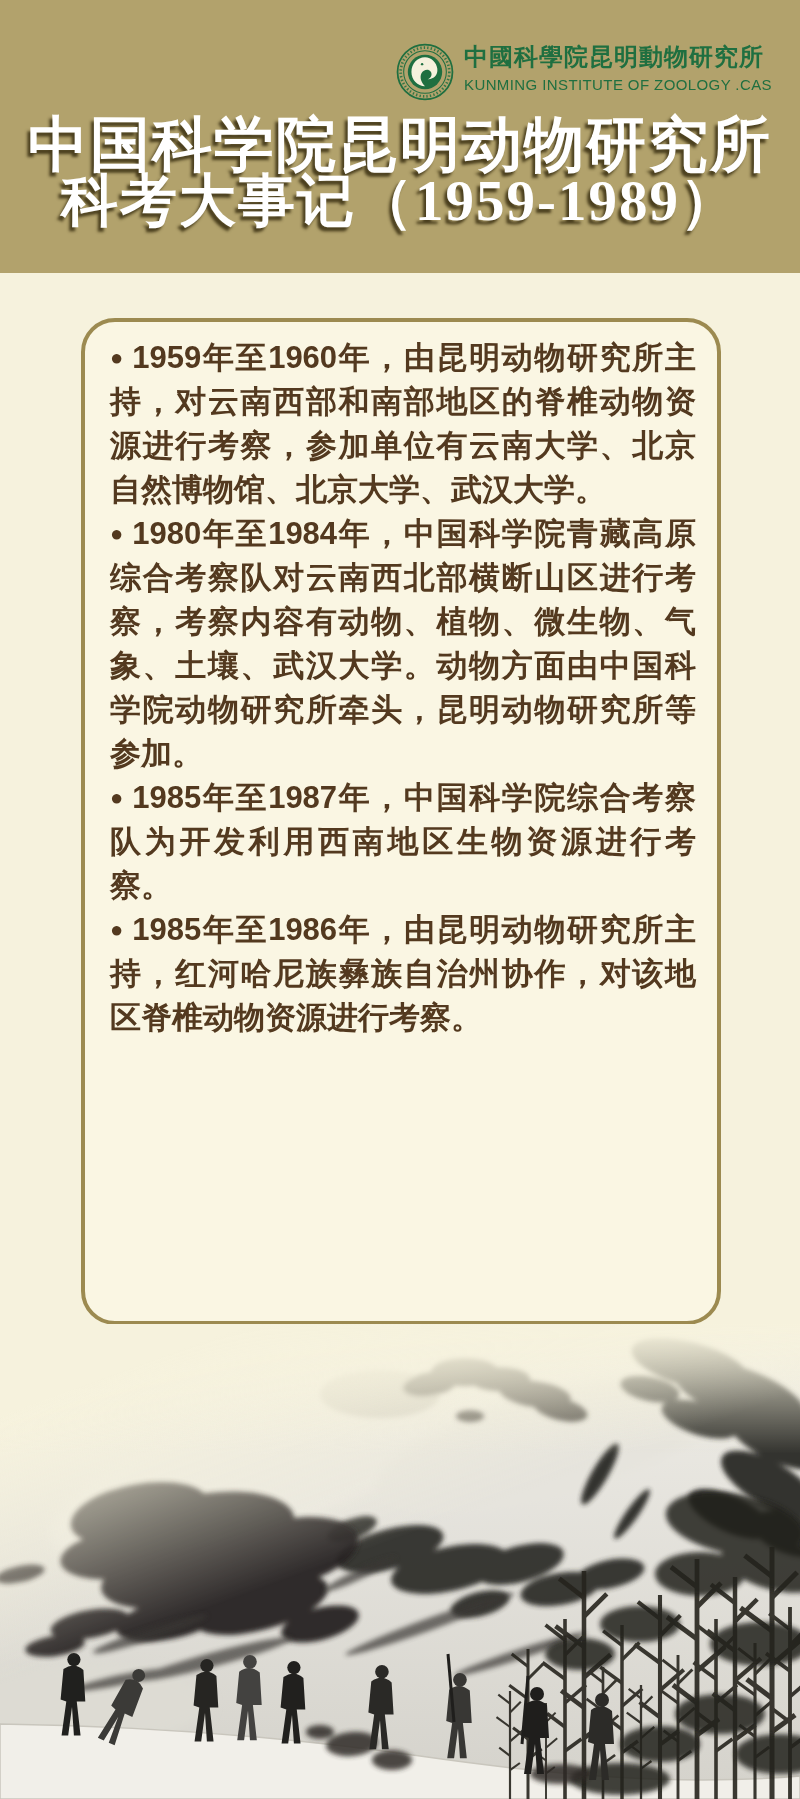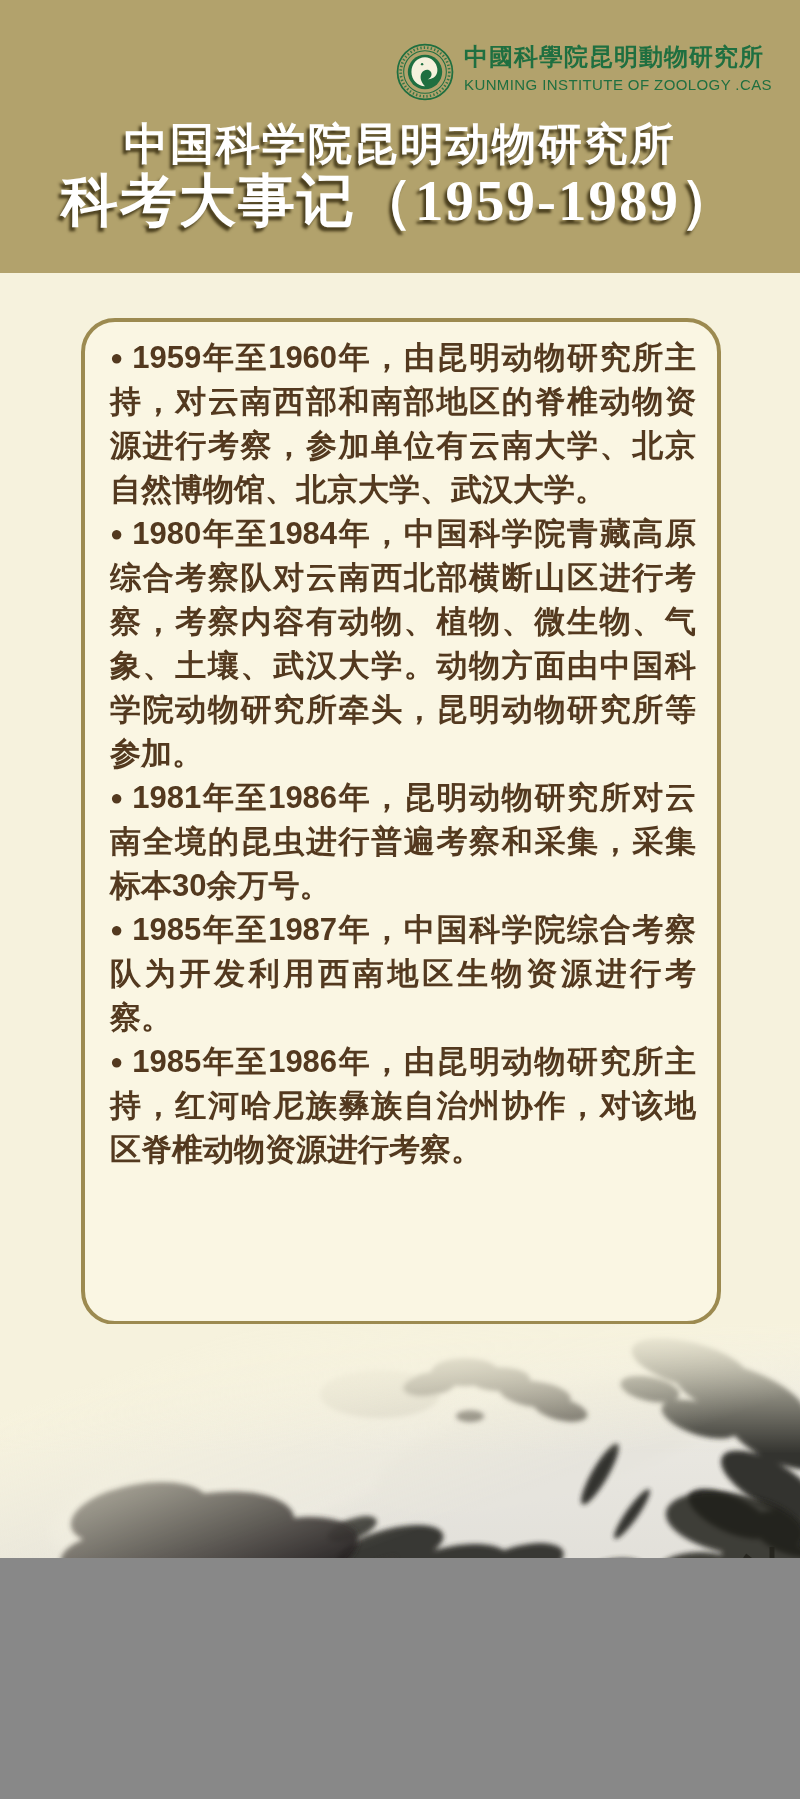--- a/index.html
+++ b/index.html
@@ -1,34 +1,34 @@
 <!DOCTYPE html>
 <html style="--tan: #b2a26c; --cream: #f6f2dd; --boxbg: #faf6e3; --boxborder: #9c8a50; --ink: #53391f; --green: #1f6f40; --titlec: #ffffff;"><head>
 <meta charset="utf-8">
 <style>
   :root{
     --tan:#b2a26c; --cream:#f6f2dd; --boxbg:#faf6e3; --boxborder:#9c8a50;
     --ink:#53391f; --green:#1f6f40; --titlec:#ffffff;
   }
   *{margin:0;padding:0;box-sizing:border-box;}
   body{background:#888;font-family:"Liberation Sans",sans-serif;}
-  .poster{position:relative;width:800px;height:1558px;margin:0 auto;background:var(--cream);overflow:hidden;}
+  .poster{position:relative;width:800px;height:1799px;margin:0 auto;background:var(--cream);overflow:hidden;}
 
   
   .header{position:absolute;left:0;top:0;width:800px;height:273px;background:var(--tan);}
   .logo{position:absolute;left:396px;top:42px;display:flex;gap:10px;align-items:flex-start;}
   .logo-emblem{width:58px;height:58px;flex:0 0 auto;margin-top:1px;}
   .logo-cn{font-family:"Liberation Serif",serif;font-weight:700;font-size:24px;line-height:30px;
            letter-spacing:1px;color:var(--green);white-space:nowrap;}
   .logo-en{font-size:15px;line-height:18px;letter-spacing:.4px;color:var(--green);
            margin-top:4px;white-space:nowrap;}
   .title{position:absolute;left:0;top:118px;width:800px;text-align:center;
          font-family:"Liberation Serif","DejaVu Serif",serif;font-weight:700;color:var(--titlec);
          text-shadow:-3px 4px 3px rgba(48,38,10,.8);}
-  .title-line1{font-size:44px;line-height:54px;letter-spacing:2px;}
+  .title-line1{font-size:60px;line-height:54px;letter-spacing:2px;}
   .title-line2{font-size:57px;line-height:54px;letter-spacing:2px;margin-top:2px;}
 
   
   .content{position:absolute;left:0;top:273px;width:800px;height:1051px;background:var(--cream);}
   .timeline-box{position:absolute;left:81px;top:45px;width:640px;height:1007px;
                 background:var(--boxbg);border:4px solid var(--boxborder);border-radius:34px;
                 padding:14px 21px 10px 25px;overflow:hidden;}
   .entry{font-size:31px;line-height:44px;font-weight:600;color:var(--ink);
          text-align:justify;}
   .bullet{display:inline-block;font-size:22px;vertical-align:3px;margin-right:9px;}
@@ -64,21 +64,20 @@
     <div class="title">
       <div class="title-line1">中国科学院昆明动物研究所</div>
       <div class="title-line2">科考大事记（1959-1989）</div>
     </div>
   </div>
 
   <div class="content">
     <div class="timeline-box" id="timeline-box">
         <p class="entry"><span class="bullet">●</span><span>1959年至1960年，由昆明动物研究所主持，对云南西部和南部地区的脊椎动物资源进行考察，参加单位有云南大学、北京自然博物馆、北京大学、武汉大学。</span></p>
         <p class="entry"><span class="bullet">●</span><span>1980年至1984年，中国科学院青藏高原综合考察队对云南西北部横断山区进行考察，考察内容有动物、植物、微生物、气象、土壤、武汉大学。动物方面由中国科学院动物研究所牵头，昆明动物研究所等参加。</span></p>
-        <p class="entry"><span class="bullet">●</span><span>1981年至1986年，昆明动物研究所对云南全境的昆虫进行普遍考察和采集，采集标本30余万号。</span></p>
         <p class="entry"><span class="bullet">●</span><span>1985年至1987年，中国科学院综合考察队为开发利用西南地区生物资源进行考察。</span></p>
         <p class="entry"><span class="bullet">●</span><span>1985年至1986年，由昆明动物研究所主持，红河哈尼族彝族自治州协作，对该地区脊椎动物资源进行考察。</span></p>
       </div>
   </div>
 
   <div class="photo">
     <svg width="800" height="475" viewBox="0 0 800 475">
       <defs>
         <linearGradient id="snowg" x1="0" y1="0" x2="0" y2="1">
           <stop offset="0" stop-color="#f0eee8"></stop>

